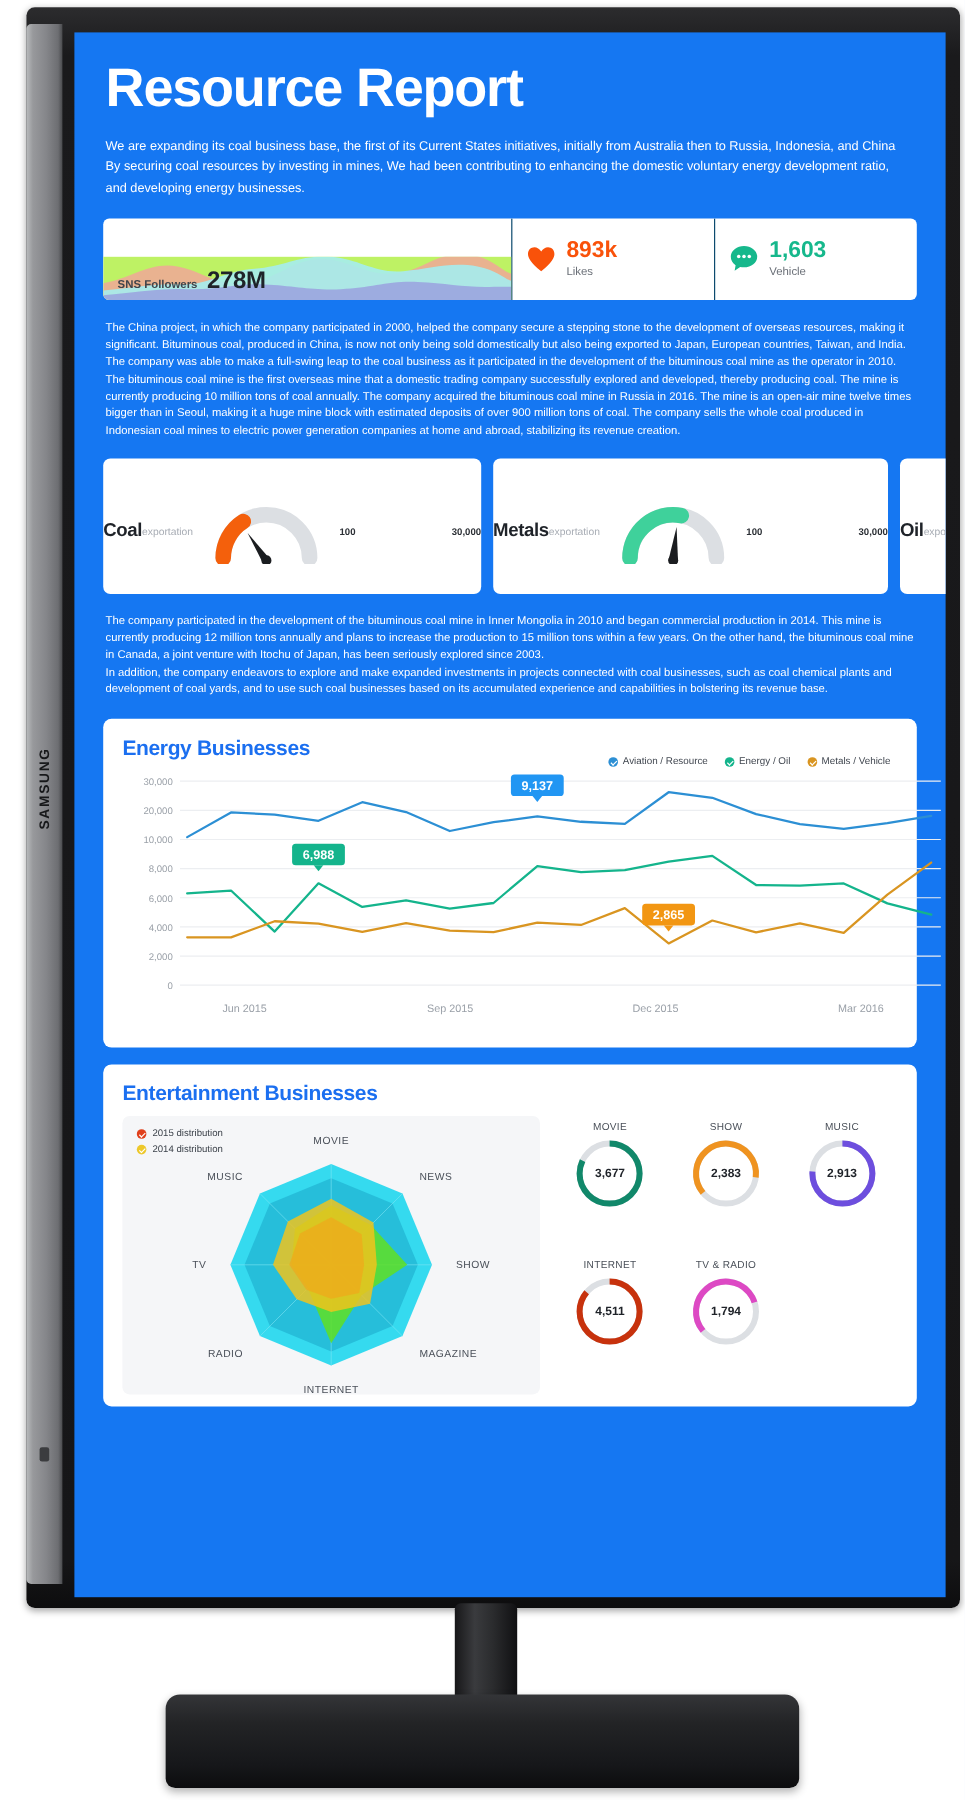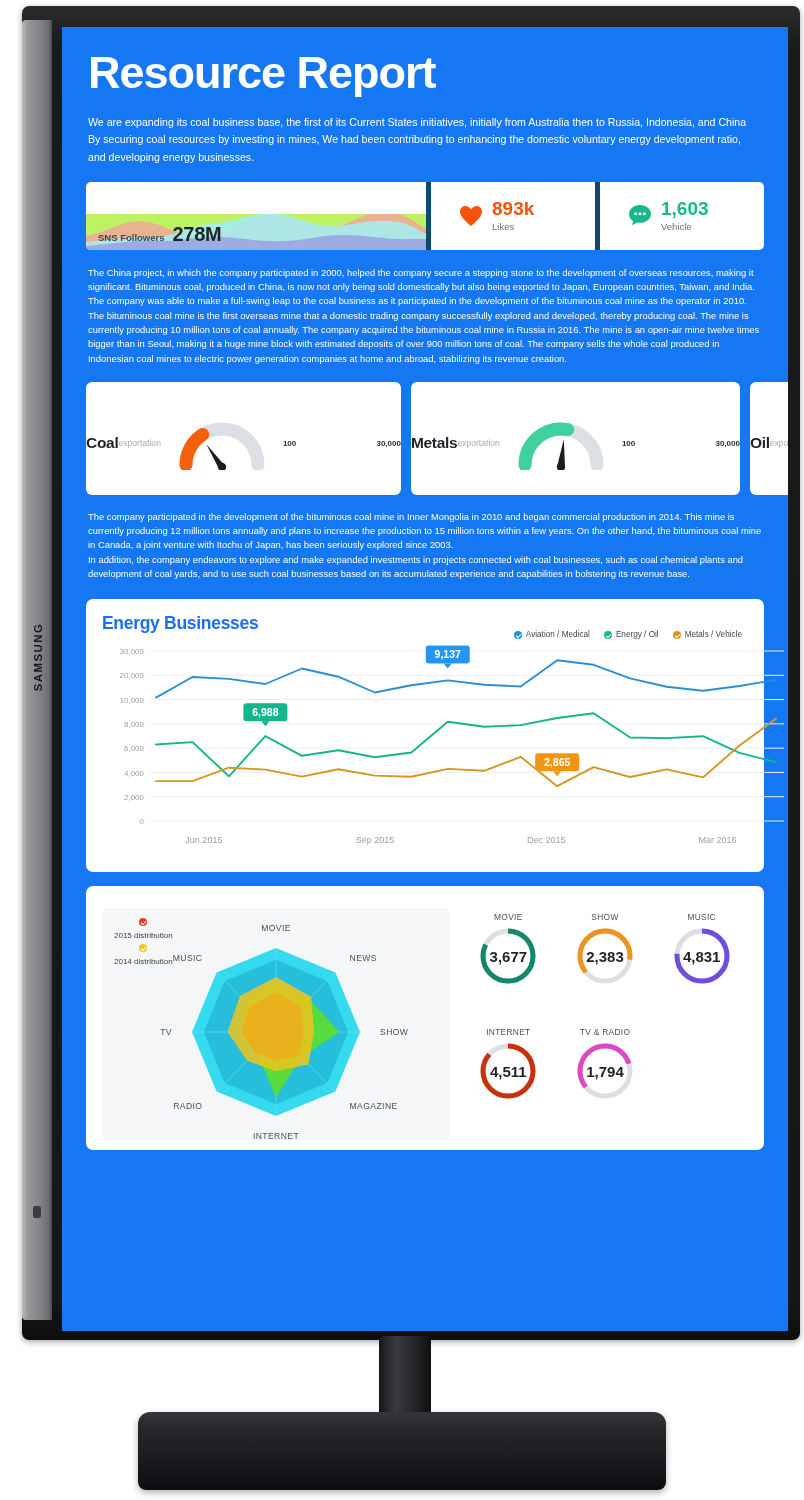--- a/index.html
+++ b/index.html
@@ -68,21 +68,21 @@
     display: flex; background: #fff; border-radius: 5px; overflow: hidden;
     height: 68px; margin: 0 2px 16px 2px;
   }
   #sns-panel { position: relative; flex: 0 0 340px; overflow: hidden; background: #bef264; margin-top: 32px; }
   #sns-label-row { position: relative; z-index: 3; padding: 9px 0 0 12px; display: flex; align-items: baseline; gap: 8px; }
   #sns-label { font-size: 9.5px; color: #41454c; font-weight: 600; }
   #sns-value { font-size: 20px; color: #1f2329; font-weight: 700; letter-spacing: -.3px; }
   #sns-area-svg { position: absolute; left: 0; bottom: 0; width: 340px; height: 44px; z-index: 1; }
   .stat-cell {
     flex: 1; display: flex; align-items: center; gap: 9px;
-    border-left: 5px solid #0c4a6e; padding-left: 28px;
+    border-left: 1px solid #0c4a6e; padding-left: 12px;
   }
   .stat-text .stat-num { font-size: 19px; font-weight: 700; line-height: 1.05; }
   .stat-text .stat-cap { font-size: 9.5px; color: #6a6f77; margin-top: 2px; }
   .likes .stat-num { color: #f9520a; }
   .comments .stat-num { color: #16b88c; }
 
   
   .body-para { font-size: 9.4px; line-height: 1.52; margin: 0 2px 0 4px; }
   #para-block-1 { margin-bottom: 16px; }
   #para-block-2 { margin: 15px 0 18px 0; }
@@ -107,28 +107,28 @@
   .legend-dot { width: 8px; height: 8px; border-radius: 50%; position: relative; }
   .legend-dot::after {
     content: ""; position: absolute; left: 2px; top: 3.2px; width: 3.6px; height: 1.6px;
     border-left: 1.1px solid #fff; border-bottom: 1.1px solid #fff; transform: rotate(-45deg);
   }
 
   
   #entertainment-inner { display: flex; gap: 12px; margin-top: 8px; }
   #radar-panel { flex: 0 0 348px; background: #f5f6f8; border-radius: 6px; position: relative; height: 232px; }
   #radar-legend { position: absolute; left: 12px; top: 10px; }
-  .radar-legend-item { display: flex; align-items: center; gap: 5px; font-size: 8px; color: #3c424a; margin-bottom: 4px; flex-direction: column; }
+  .radar-legend-item { display: flex; align-items: center; gap: 5px; font-size: 8px; color: #3c424a; margin-bottom: 4px; }
   #donut-panel { flex: 1; display: grid; grid-template-columns: repeat(3,1fr); gap: 2px 4px; padding-top: 4px; }
   .donut-cell { display: flex; flex-direction: column; align-items: center; }
   .donut-cap { font-size: 8.4px; color: #4a5059; letter-spacing: .3px; margin-bottom: 3px; }
   .donut-wrap { position: relative; width: 62px; height: 62px; }
   .donut-val {
     position: absolute; inset: 0; display: flex; align-items: center; justify-content: center;
-    font-size: 15px; font-weight: 700; color: #1f2329;
+    font-size: 10px; font-weight: 700; color: #1f2329;
   }
 </style>
 </head>
 <body>
 
 <div id="monitor-scene">
 
   <div id="monitor-body">
     <div id="bezel-left-strip">
       <div id="samsung-wordmark">SAMSUNG</div>
@@ -245,21 +245,21 @@
         <div id="para-block-2">
           <p class="body-para">The company participated in the development of the bituminous coal mine in Inner Mongolia in 2010 and began commercial production in 2014. This mine is currently producing 12 million tons annually and plans to increase the production to 15 million tons within a few years. On the other hand, the bituminous coal mine in Canada, a joint venture with Itochu of Japan, has been seriously explored since 2003.</p>
           <p class="body-para">In addition, the company endeavors to explore and make expanded investments in projects connected with coal businesses, such as coal chemical plants and development of coal yards, and to use such coal businesses based on its accumulated experience and capabilities in bolstering its revenue base.</p>
         </div>
 
         <div class="chart-card">
           <div class="chart-heading">Energy Businesses</div>
           <div id="energy-legend">
               <div class="legend-item">
                 <span class="legend-dot" style="background: rgb(44, 143, 212);"></span>
-                <span>Aviation / Medical</span>
+                <span>Aviation / Resource</span>
               </div>
               <div class="legend-item">
                 <span class="legend-dot" style="background: rgb(20, 180, 140);"></span>
                 <span>Energy / Oil</span>
               </div>
               <div class="legend-item">
                 <span class="legend-dot" style="background: rgb(217, 149, 33);"></span>
                 <span>Metals / Vehicle</span>
               </div>
             </div>
@@ -299,20 +299,21 @@
               </g>
               <g>
                 <rect x="433.1764705882353" y="110.21071428571429" width="44" height="18" rx="3" fill="#f29612"></rect>
                 <path d="M451.1764705882353,128.2107142857143 L459.1764705882353,128.2107142857143 L455.1764705882353,133.2107142857143 Z" fill="#f29612"></path>
                 <text x="455.1764705882353" y="122.81071428571428" text-anchor="middle" font-size="10.5" fill="#fff" font-weight="700" font-family="&quot;Liberation Sans&quot;, sans-serif">2,865</text>
               </g>
             </svg>
         </div>
 
         <div class="chart-card">
+          <div class="chart-heading">Entertainment Businesses</div>
           <div id="entertainment-inner">
             <div id="radar-panel">
               <div id="radar-legend">
                   <div class="radar-legend-item">
                     <span class="legend-dot" style="background: rgb(224, 64, 28);"></span>
                     <span>2015 distribution</span>
                   </div>
                   <div class="radar-legend-item">
                     <span class="legend-dot" style="background: rgb(237, 200, 42);"></span>
                     <span>2014 distribution</span>
@@ -355,21 +356,21 @@
                   <div class="donut-wrap"><svg width="62" height="62" viewBox="0 0 62 62">
                       <circle cx="31" cy="31" r="25" fill="none" stroke="#dcdfe3" stroke-width="5"></circle>
                       <circle cx="31" cy="31" r="25" fill="none" stroke="#ef9320" stroke-width="5" stroke-dasharray="99.0 157.1" stroke-linecap="butt" transform="rotate(140 31 31)"></circle>
                     </svg><div class="donut-val">2,383</div></div>
                 </div>
                 <div class="donut-cell">
                   <div class="donut-cap">MUSIC</div>
                   <div class="donut-wrap"><svg width="62" height="62" viewBox="0 0 62 62">
                       <circle cx="31" cy="31" r="25" fill="none" stroke="#dcdfe3" stroke-width="5"></circle>
                       <circle cx="31" cy="31" r="25" fill="none" stroke="#6d4ede" stroke-width="5" stroke-dasharray="119.4 157.1" stroke-linecap="butt" transform="rotate(-90 31 31)"></circle>
-                    </svg><div class="donut-val">4,831</div></div>
+                    </svg><div class="donut-val">2,913</div></div>
                 </div>
                 <div class="donut-cell">
                   <div class="donut-cap">INTERNET</div>
                   <div class="donut-wrap"><svg width="62" height="62" viewBox="0 0 62 62">
                       <circle cx="31" cy="31" r="25" fill="none" stroke="#dcdfe3" stroke-width="5"></circle>
                       <circle cx="31" cy="31" r="25" fill="none" stroke="#c7320d" stroke-width="5" stroke-dasharray="135.1 157.1" stroke-linecap="butt" transform="rotate(-90 31 31)"></circle>
                     </svg><div class="donut-val">4,511</div></div>
                 </div>
                 <div class="donut-cell">
                   <div class="donut-cap">TV &amp; RADIO</div>

